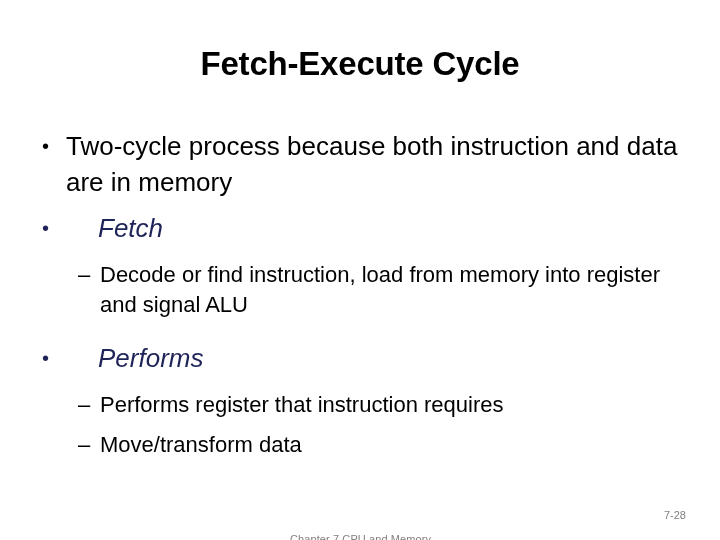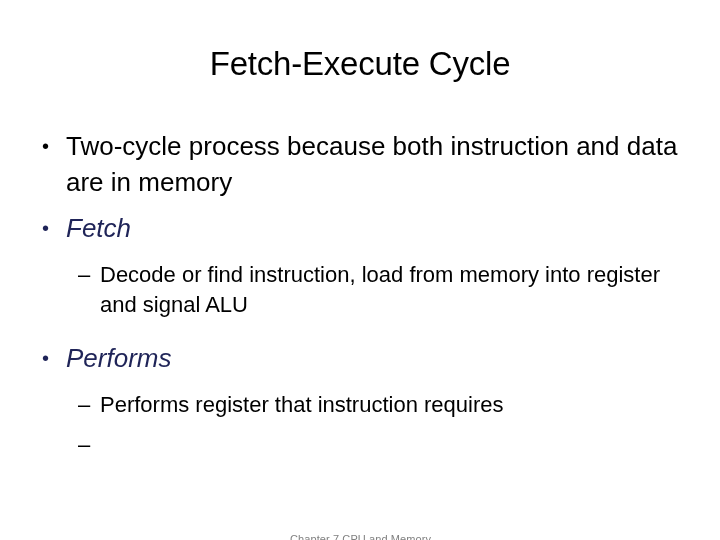--- a/index.html
+++ b/index.html
@@ -19,21 +19,21 @@
   }
 
   
   #slide-title {
     position: absolute;
     left: 0;
     top: 46px;
     width: 720px;
     text-align: center;
     font-size: 33px;
-    font-weight: 400;
+    font-weight: 700;
     color: #000000;
     letter-spacing: -0.2px;
     line-height: 1.1;
     white-space: nowrap;
   }
 
   
   #body-content {
     position: absolute;
     left: 28px;
@@ -56,20 +56,21 @@
     top: 0;
     font-size: 20px;
     line-height: 36px;
   }
   .bullet-l1.accent,
   .bullet-l1.accent .marker {
     color: #1f2458;
   }
   .bullet-l1.accent .btext {
     font-style: italic;
+    margin-left: 32px;
   }
 
   .bullet-l2 {
     position: relative;
     padding-left: 72px;
     font-size: 22px;
     line-height: 30px;
     color: #000000;
     max-width: 655px;
   }
@@ -146,20 +147,22 @@
 
     <div class="bullet-l2">
       <span class="marker">–</span>
       <span class="btext">Performs register that instruction requires</span>
     </div>
 
     <div class="gap-sm"></div>
 
     <div class="bullet-l2">
       <span class="marker">–</span>
+      <span class="btext">Move/transform data</span>
     </div>
 
   </div>
 
   <div id="footer-note">Chapter 7 CPU and Memory</div>
 
+  <div id="footer-page">7-28</div>
 
 </div>
 
 </body></html>

